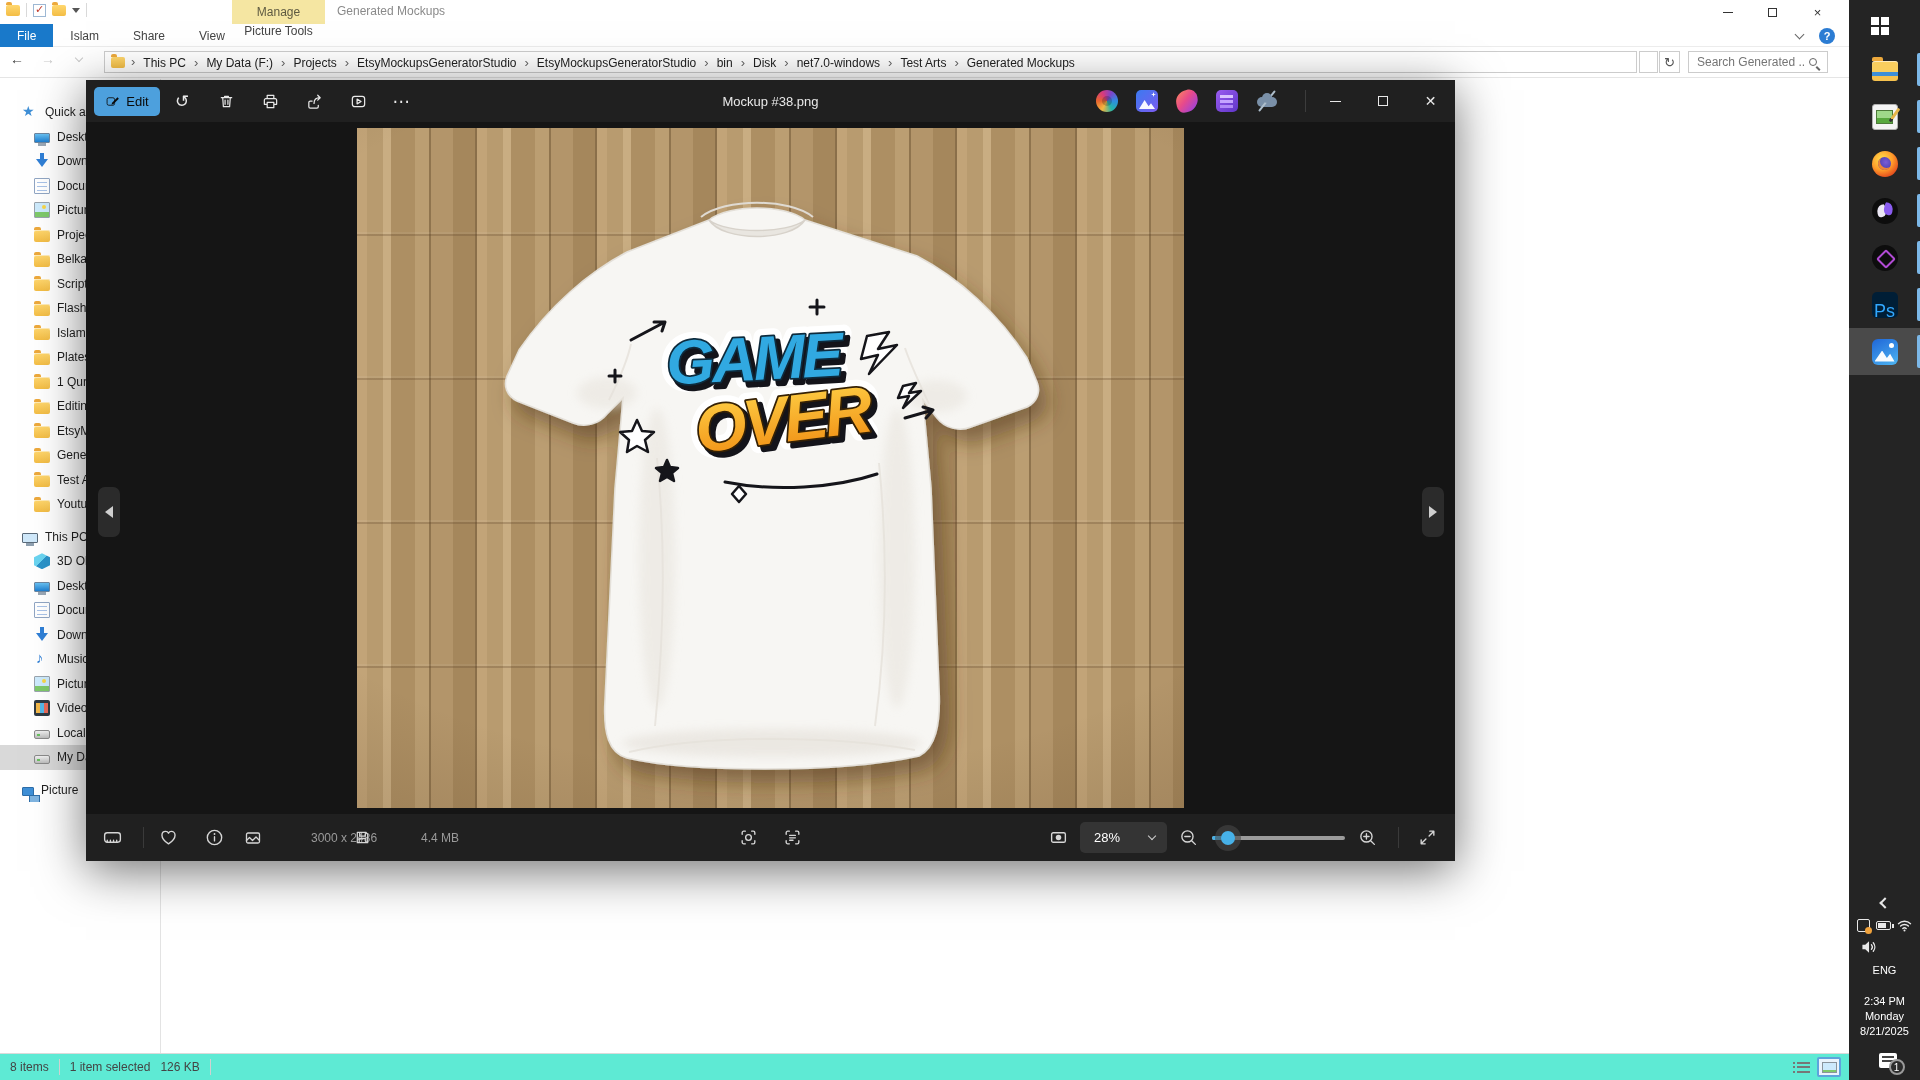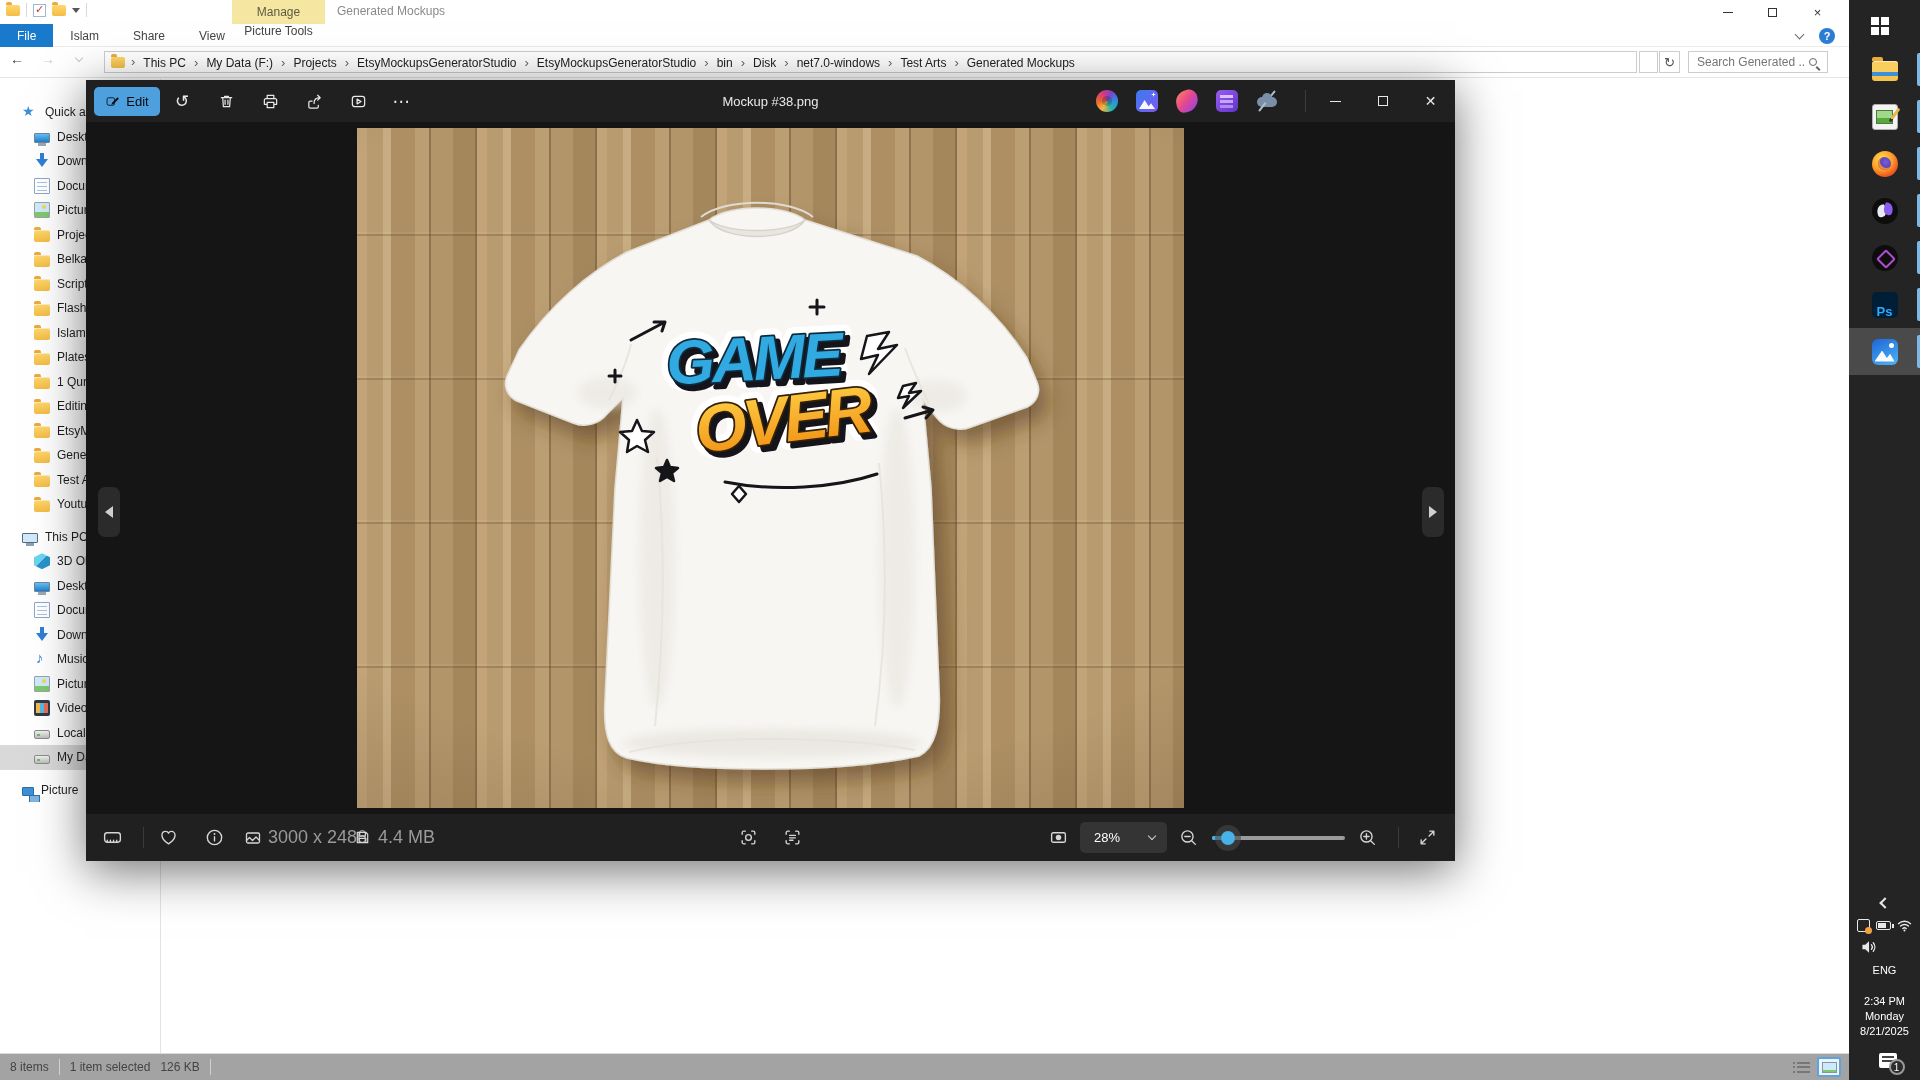--- a/index.html
+++ b/index.html
@@ -78,21 +78,21 @@
   .i-video::before{content:"";position:absolute;left:2px;right:2px;top:3px;bottom:3px;background:linear-gradient(90deg,#f2b84a 0 4px,#54b7e8 4px 8px,#e86a5a 8px 12px);}
   .i-disk{height:9px;margin-top:4px;background:linear-gradient(180deg,#f0f0f0,#bdbdbd);border:1px solid #8a8a8a;border-radius:2px;}
   .i-disk::before{content:"";position:absolute;left:2px;bottom:2px;width:3px;height:2px;background:#69c05f;}
   .i-cube{background:linear-gradient(135deg,#6ad4f0 0 50%,#2b93c9 50%);clip-path:polygon(50% 0,100% 25%,100% 75%,50% 100%,0 75%,0 25%);}
   .i-star::before{content:"★";position:absolute;left:0;top:-1px;font-size:14px;color:#3f8fd6;}
   .i-pc{height:10px;margin-top:2px;background:#cfe8fa;border:1px solid #5b6b7a;border-radius:1px;}
   .i-pc::after{content:"";position:absolute;left:3px;bottom:-4px;width:8px;height:3px;background:#8fa0b0;}
   .i-network{height:9px;margin-top:3px;background:#3f8fd6;border:1px solid #2d6da8;border-radius:1px;width:12px;}
   .i-network::after{content:"";position:absolute;left:6px;top:7px;width:9px;height:7px;background:#7fb4e0;border:1px solid #2d6da8;}
 
-  .ex-statusbar{position:absolute;left:0;bottom:0;width:100%;height:27px;background:#a3a3a3;border-top:1px solid #dadada;display:flex;align-items:center;font-size:12px;color:#444;}
+  .ex-statusbar{position:absolute;left:0;bottom:0;width:100%;height:27px;background:#5eead4;border-top:1px solid #dadada;display:flex;align-items:center;font-size:12px;color:#444;}
   .stat-item{padding:0 10px;}
   .stat-sep{width:1px;height:16px;background:#d0d0d0;}
   .view-toggles{position:absolute;right:8px;top:3px;display:flex;gap:4px;}
   .vt{width:24px;height:20px;display:flex;align-items:center;justify-content:center;border:2px solid transparent;border-radius:2px;}
   .vt.active{border-color:#5ea3dc;background:#eaf4fc;}
   .vt-details{width:13px;height:11px;background:repeating-linear-gradient(180deg,#777 0 1.5px,transparent 1.5px 4.5px);position:relative;margin-left:4px;}
   .vt-details::before{content:"";position:absolute;left:-4px;top:0;width:2px;height:11px;background:repeating-linear-gradient(180deg,#777 0 1.5px,transparent 1.5px 4.5px);}
   .vt-thumb{width:15px;height:11px;border:1px solid #8a949c;background:linear-gradient(180deg,#cdeafc 0 7px,#7ec96a 7px);}
 
   
@@ -133,21 +133,21 @@
   .nav-arrow{position:absolute;top:365px;width:22px;height:50px;background:rgba(46,46,46,.92);border-radius:7px;display:flex;align-items:center;justify-content:center;z-index:5;}
   .nav-arrow.left{left:12px;}
   .nav-arrow.right{right:11px;}
   .tri-l{width:0;height:0;border-top:6px solid transparent;border-bottom:6px solid transparent;border-right:8px solid #cfcfcf;}
   .tri-r{width:0;height:0;border-top:6px solid transparent;border-bottom:6px solid transparent;border-left:8px solid #cfcfcf;}
 
   .ph-bottombar{position:absolute;left:0;bottom:0;width:100%;height:47px;background:#202020;}
   .bb{position:absolute;top:0;height:47px;display:flex;align-items:center;color:#e0e0e0;}
   .bb svg{stroke:#d6d6d6;fill:none;stroke-width:1.3;stroke-linecap:round;stroke-linejoin:round;}
   .bb-sep{position:absolute;top:13px;width:1px;height:21px;background:#3a3a3a;}
-  .bb-text{font-size:18px;color:#9a9a9a;}
+  .bb-text{font-size:12px;color:#9a9a9a;margin-left:43px;}
   .zoom-box{position:absolute;left:994px;top:8px;width:87px;height:31px;background:#343434;border-radius:5px;display:flex;align-items:center;justify-content:space-between;padding:0 12px 0 14px;color:#fff;font-size:13px;}
   .zoom-box .chev-down{border-color:#cfcfcf;width:6px;height:6px;}
   .slider{position:absolute;left:1126px;top:21.5px;width:133px;height:4px;background:#9b9b9b;border-radius:2px;}
   .slider .fill{position:absolute;left:0;top:0;height:4px;width:10px;background:var(--slider-thumb,#47b1e8);border-radius:2px;}
   .slider .thumb{position:absolute;left:9px;top:-5px;width:14px;height:14px;border-radius:50%;background:var(--slider-thumb,#47b1e8);box-shadow:0 0 0 6px rgba(72,72,72,.6);}
 
   
   .shirt-svg{position:absolute;inset:0;}
 
   
@@ -164,21 +164,21 @@
   .tb-imgedit::before{content:"";position:absolute;left:3px;top:5px;width:15px;height:12px;background:linear-gradient(180deg,#9fd98a 0 60%,#58a83e 60%);border:1px solid #4d7a3a;}
   .tb-imgedit::after{content:"";position:absolute;right:1px;top:2px;width:3px;height:16px;background:linear-gradient(180deg,#e8b74a 0 80%,#333 80%);transform:rotate(35deg);border-radius:1px;}
   .tb-firefox{border-radius:50%;background:radial-gradient(circle at 38% 32%,#ffe14d,#ff9c2a 45%,#e8581f 72%,#b5301a);}
   .tb-firefox::before{content:"";position:absolute;left:6px;top:6px;width:13px;height:13px;border-radius:50%;background:radial-gradient(circle at 60% 40%,#7a5cd6,#4a3fb0 70%);box-shadow:inset 2px -2px 0 rgba(255,140,40,.9);}
   .tb-darkapp{border-radius:50%;background:#0d0d0d;}
   .tb-darkapp::before{content:"";position:absolute;left:5px;top:7px;width:9px;height:12px;background:#ece8f4;border-radius:80% 20% 60% 40%;transform:rotate(-15deg);}
   .tb-darkapp::after{content:"";position:absolute;left:12px;top:5px;width:9px;height:12px;background:#8a5cf0;border-radius:20% 80% 40% 60%;transform:rotate(15deg);}
   .tb-adobecc{border-radius:50%;background:#0d0d0d;}
   .tb-adobecc::before{content:"";position:absolute;left:7px;top:7px;width:10px;height:10px;border:2.5px solid #b14bd4;transform:rotate(45deg);border-radius:2px;}
   .tb-ps{background:#001e36;border-radius:5px;}
-  .tb-ps .tb-glyph{position:absolute;inset:0;display:flex;align-items:center;justify-content:center;color:#31a8ff;font-weight:bold;font-size:13px;margin-top:13px;}
+  .tb-ps .tb-glyph{position:absolute;inset:0;display:flex;align-items:center;justify-content:center;color:#31a8ff;font-weight:normal;font-size:18px;margin-top:13px;}
   .tb-photos{background:linear-gradient(150deg,#1f66d8,#4db5f2);border-radius:6px;}
   .tb-photos::before{content:"";position:absolute;left:3px;bottom:3px;width:20px;height:11px;background:#fff;clip-path:polygon(0 100%,38% 0,62% 68%,78% 30%,100% 100%);opacity:.96;}
   .tb-photos::after{content:"";position:absolute;right:4px;top:4px;width:5px;height:5px;border-radius:50%;background:#fff;}
   .tb-glyph:empty{display:none;}
 
   .tb-tray{position:absolute;bottom:0;left:0;width:71px;display:flex;flex-direction:column;align-items:center;color:#fff;}
   .tray-chev{width:8px;height:8px;border-left:2px solid #e8e8e8;border-bottom:2px solid #e8e8e8;transform:rotate(45deg);margin-bottom:12px;}
   .tray-icons{display:flex;align-items:center;gap:6px;margin-bottom:8px;}
   .ti-app{width:13px;height:13px;border:1.5px solid #e8e8e8;border-radius:2px;position:relative;}
   .ti-app::after{content:"";position:absolute;right:-3px;bottom:-3px;width:7px;height:7px;border-radius:50%;background:#f0a23c;}

